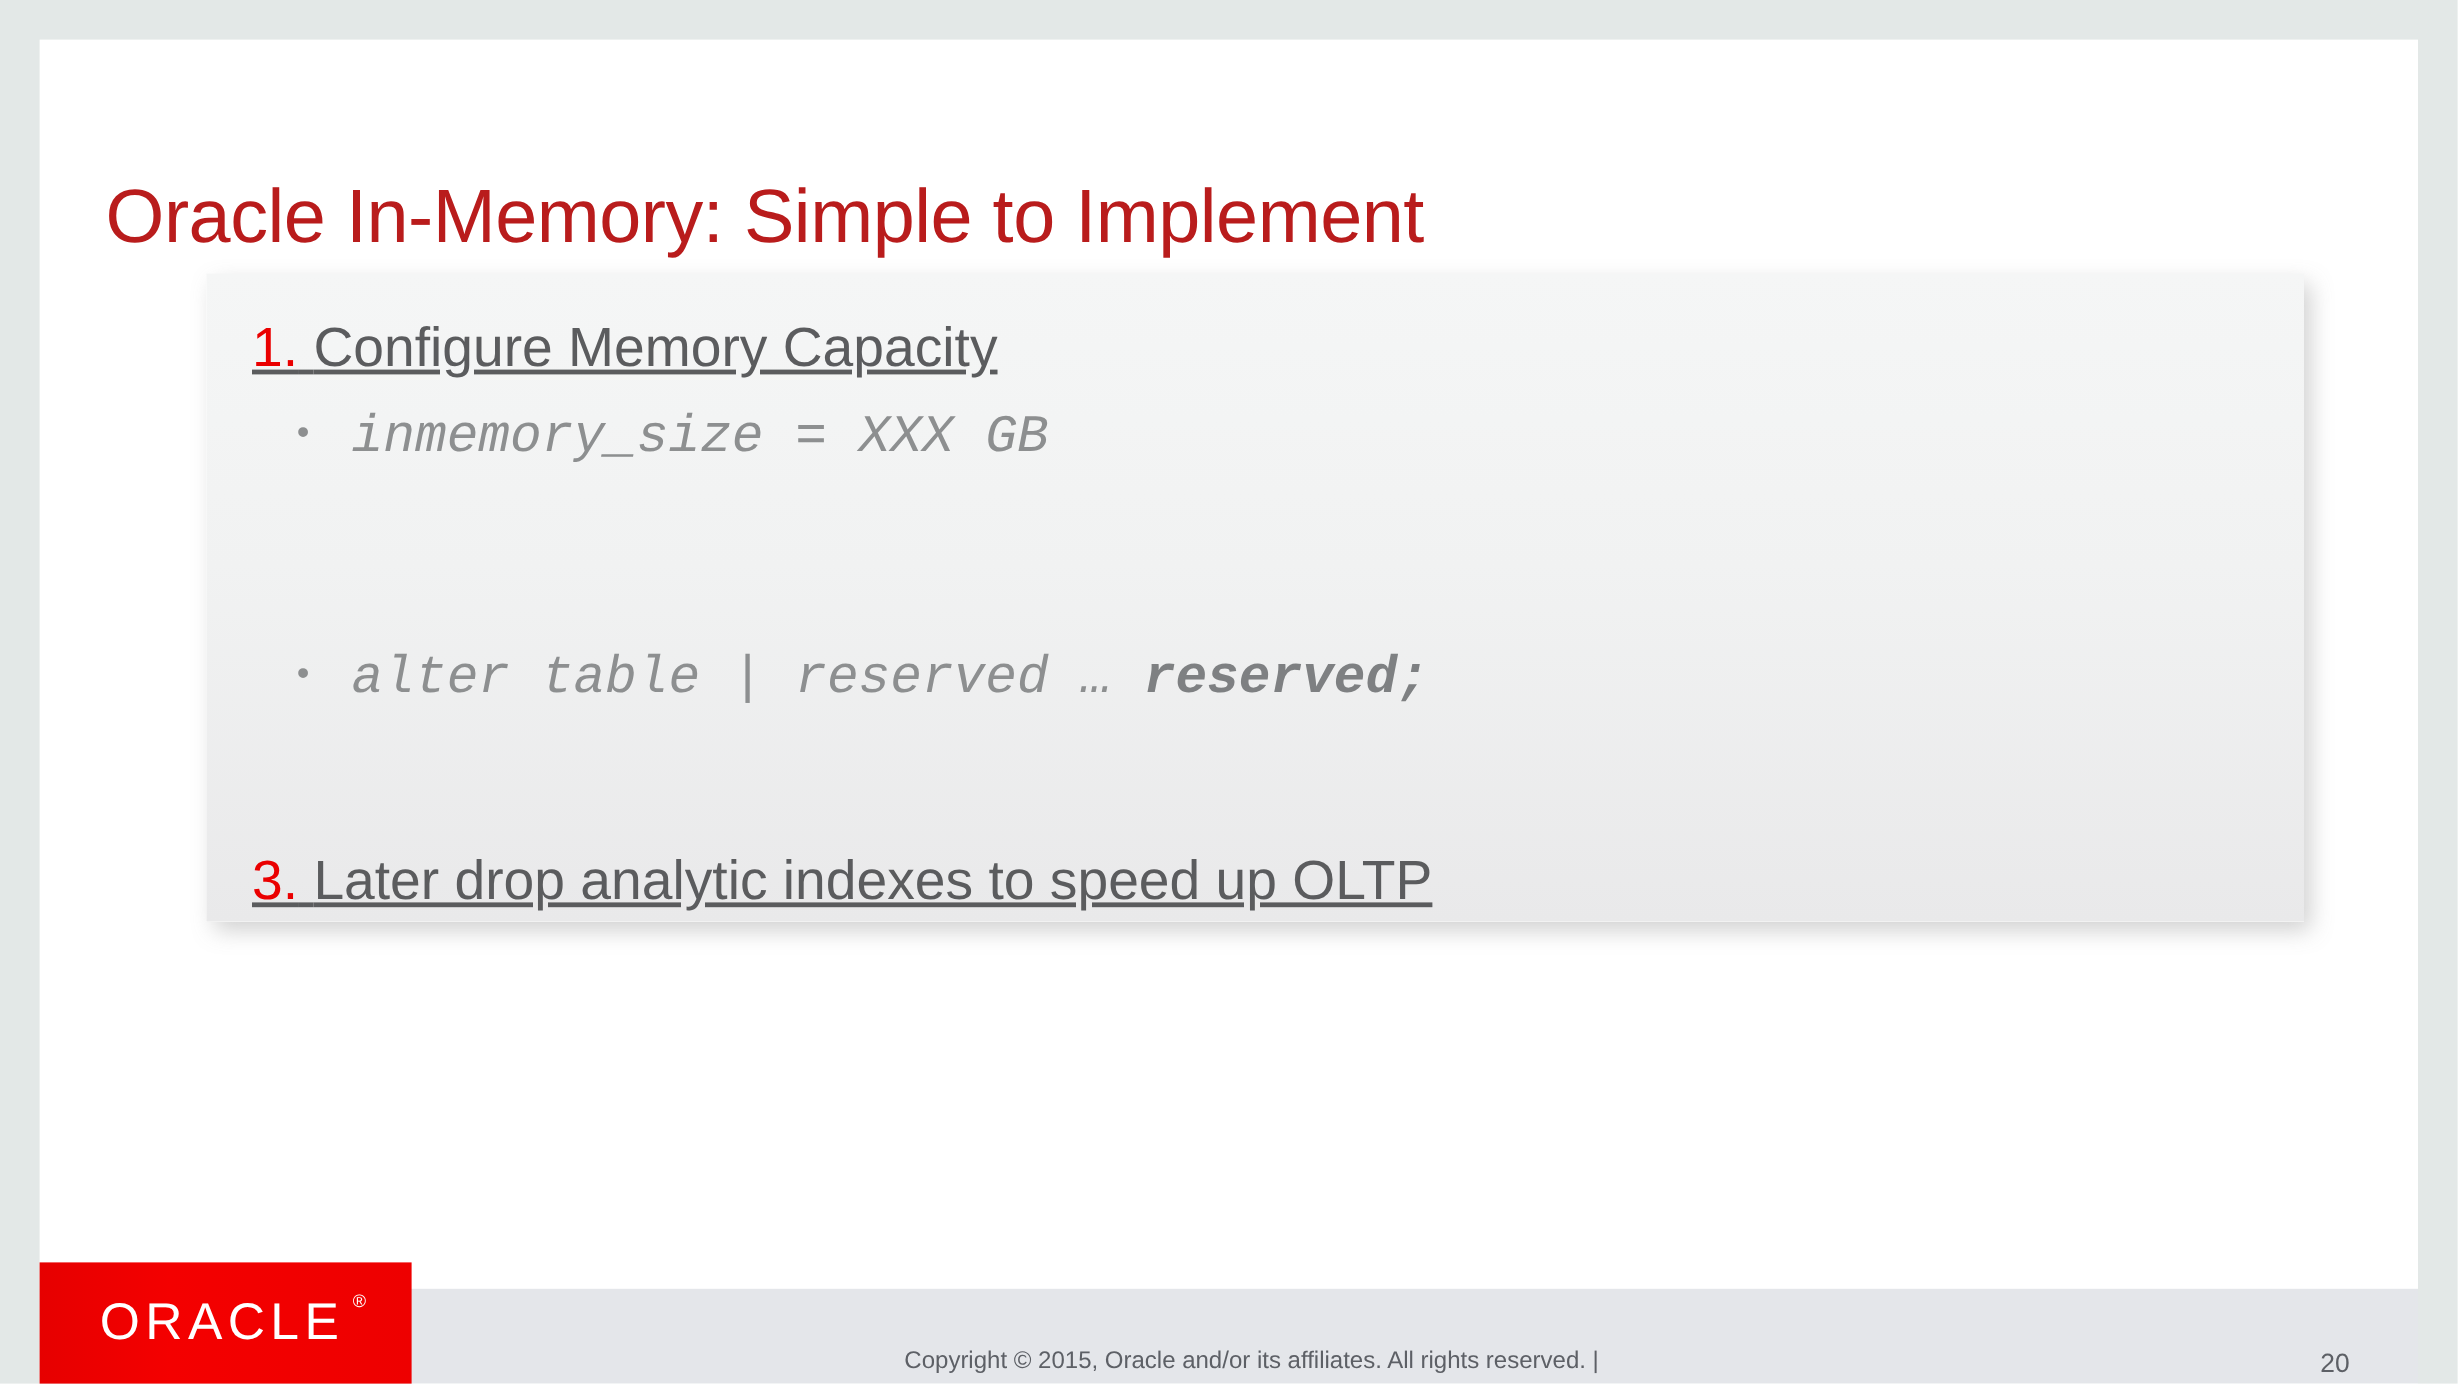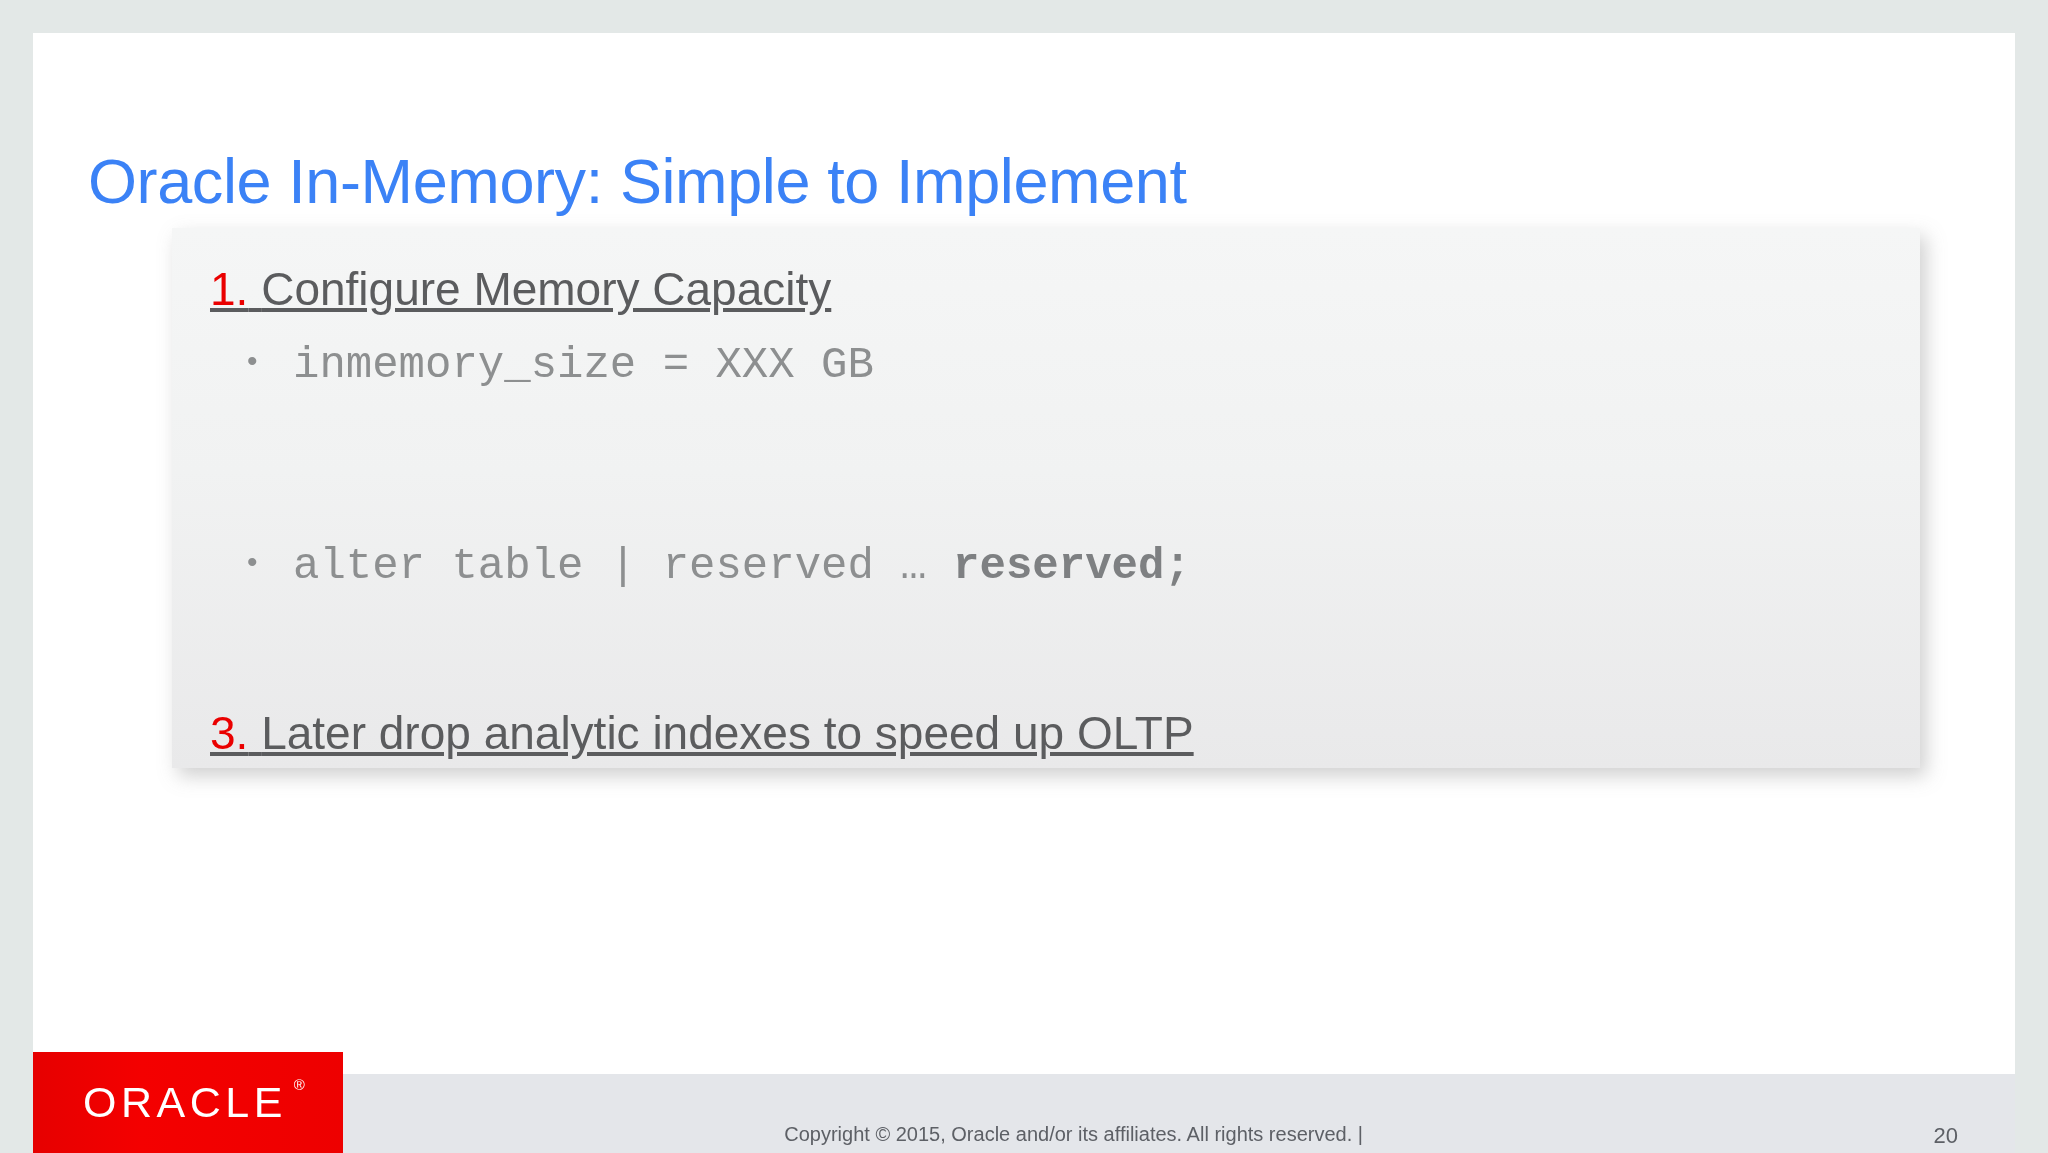--- a/index.html
+++ b/index.html
@@ -37,21 +37,21 @@
 
   
   #slide-title {
     position: absolute;
     left: 55px;
     top: 75px;
     width: 1700px;
     font-size: 63px;
     line-height: 1.0;
     font-weight: 400;
-    color: #3b82f6;
+    color: #b91c1c;
     letter-spacing: -0.4px;
     white-space: nowrap;
   }
 
   
   #content-panel {
     position: absolute;
     left: 139px;
     top: 195px;
     width: 1748px;
@@ -80,20 +80,21 @@
   .step-text { color: #5b5c5e; }
 
   .code-line {
     position: absolute;
     left: 75px;
     white-space: nowrap;
     font-family: "Liberation Mono", "DejaVu Sans Mono", monospace;
     font-size: 44px;
     color: #8d8f90;
     letter-spacing: 0px;
+    font-style: italic;
   }
   .code-bullet {
     display: inline-block;
     width: 46px;
     color: #8d8f90;
     font-family: "Liberation Sans", sans-serif;
     font-size: 30px;
     vertical-align: 6px;
   }
   .code-em {
@@ -142,21 +143,21 @@
     top: -2px;
     right: -12px;
     font-size: 15px;
     letter-spacing: 0;
   }
   #copyright {
     position: absolute;
     left: 690px;
     top: 1090px;
     width: 640px;
-    text-align: right;
+    text-align: center;
     font-size: 20px;
     color: #5d6066;
     font-family: "Liberation Sans", sans-serif;
   }
   #page-number {
     position: absolute;
     left: 1855px;
     top: 1090px;
     width: 70px;
     text-align: right;

